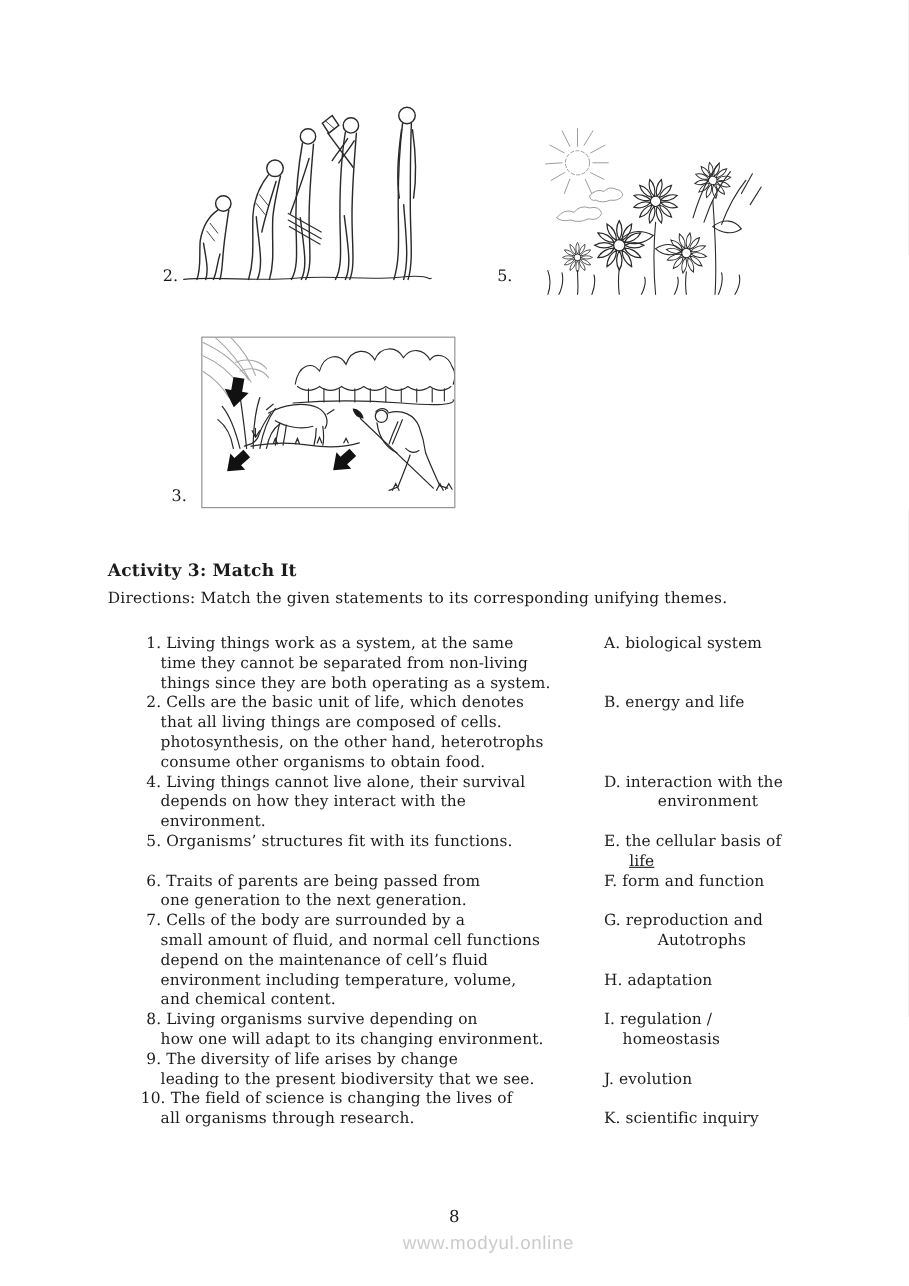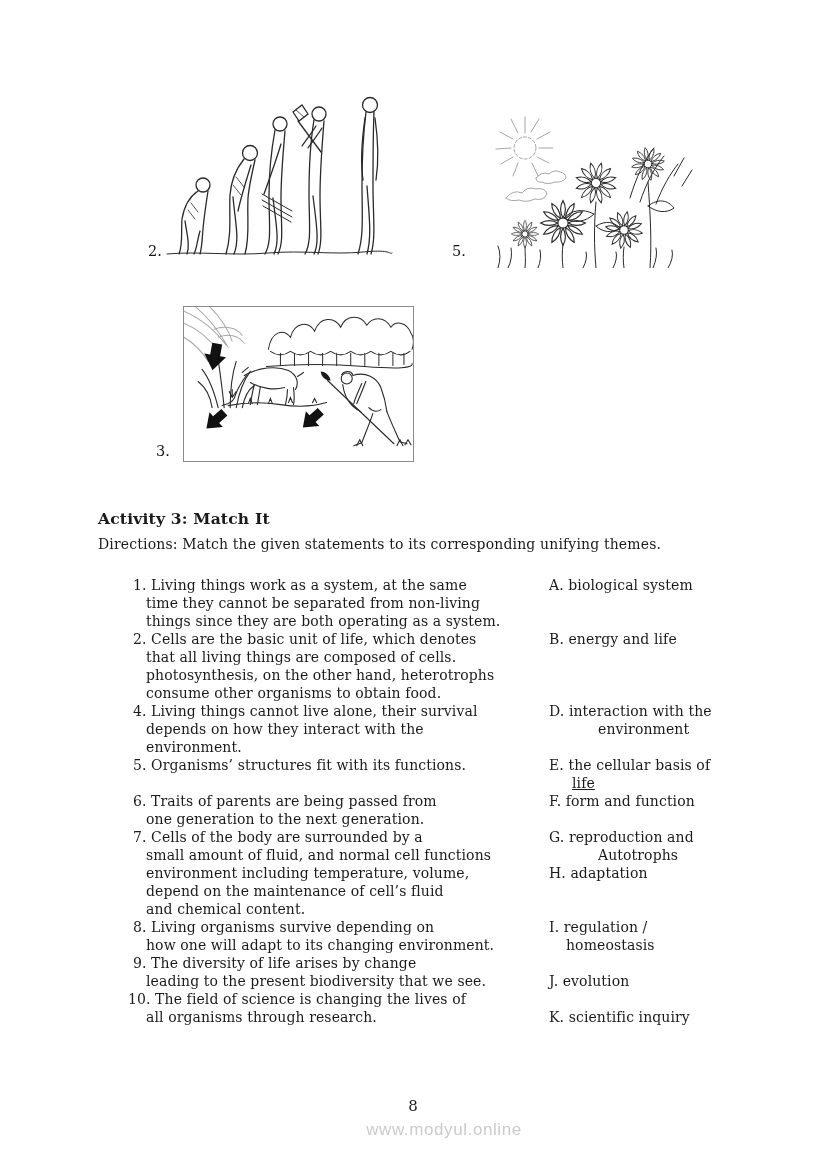--- a/index.html
+++ b/index.html
@@ -244,27 +244,27 @@
       </div>
       <div class="mrow">
         <span class="cell lt0">7. Cells of the body are surrounded by a</span>
         <span class="cell rt0">G. reproduction and</span>
       </div>
       <div class="mrow">
         <span class="cell lt1">small amount of fluid, and normal cell functions</span>
         <span class="cell rt3">Autotrophs</span>
       </div>
       <div class="mrow">
+        <span class="cell lt1">depend on the maintenance of cell’s fluid</span>
+      </div>
+      <div class="mrow">
         <span class="cell lt1">environment including temperature, volume,</span>
         <span class="cell rt0">H. adaptation</span>
       </div>
       <div class="mrow">
-        <span class="cell lt1">depend on the maintenance of cell’s fluid</span>
-      </div>
-      <div class="mrow">
         <span class="cell lt1">and chemical content.</span>
       </div>
       <div class="mrow">
         <span class="cell lt0">8. Living organisms survive depending on</span>
         <span class="cell rt0">I. regulation /</span>
       </div>
       <div class="mrow">
         <span class="cell lt1">how one will adapt to its changing environment.</span>
         <span class="cell rt1">homeostasis</span>
       </div>

